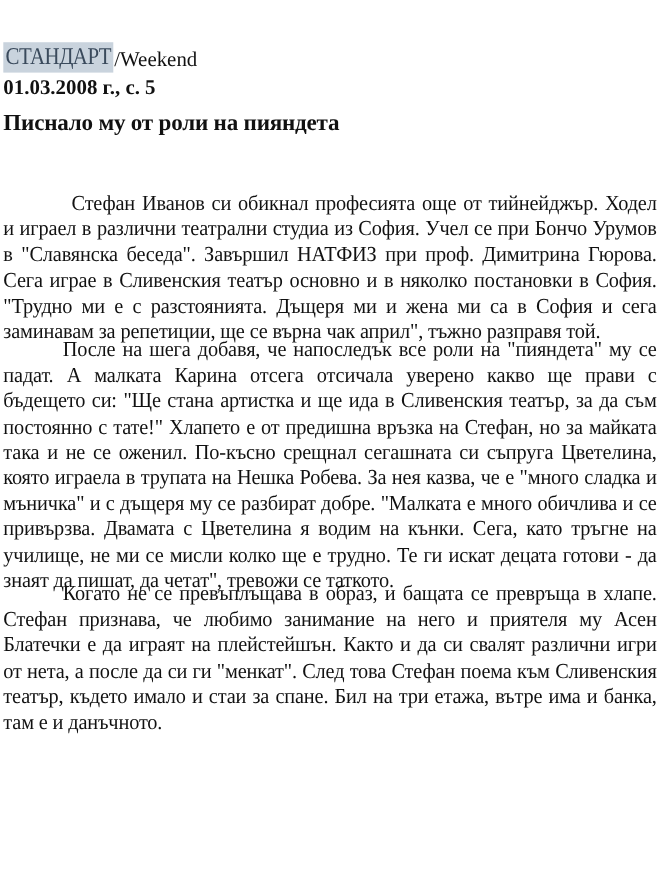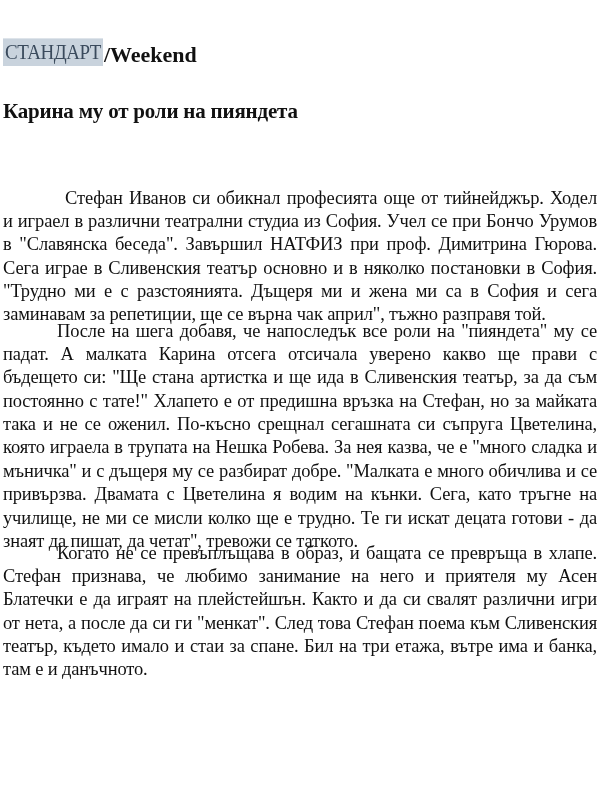--- a/index.html
+++ b/index.html
@@ -33,22 +33,22 @@
       font-family: "Liberation Serif", serif;
       font-size: 19px;
       letter-spacing: -0.5px;
       padding: 0 2px;
       line-height: 24px;
       height: 24px;
       transform: scaleY(1.15);
       transform-origin: bottom left;
     }
     .section {
-      font-weight: bold;
-      font-size: 22px;
+      font-weight: normal;
+      font-size: 19px;
       line-height: 22px;
       margin-left: 1px;
     }
     .dateline {
       font-weight: bold;
       font-size: 19px;
       line-height: 24px;
       margin-top: 2px;
     }
     .title {
@@ -57,21 +57,21 @@
       top: 97px;
       font-weight: bold;
       font-size: 21px;
       line-height: 28px;
       margin: 0;
       letter-spacing: -0.2px;
     }
     .article {
       position: absolute;
       left: 3px;
-      top: 186px;
+      top: 174px;
       width: 594px;
       font-family: Liberation Serif, serif;
     }
     .article p {
       margin: 0;
       font-size: 18.5px;
       line-height: 22.2px;
       text-align: justify;
       text-indent: 62px;
       letter-spacing: -0.15px;
@@ -83,21 +83,22 @@
     }
   </style>
 </head>
 <body>
 
 <div class="header">
   <div class="masthead-line">
     <span class="logo">СТАНДАРТ</span>
     <span class="section">/Weekend</span>
   </div>
+  <div class="dateline">01.03.2008 г., с. 5</div>
 </div>
 
-<h1 class="title">Карина му от роли на пияндета</h1>
+<h1 class="title">Писнало му от роли на пияндета</h1>
 
 <div class="article">
   <p>Стефан Иванов си обикнал професията още от тийнейджър. Ходел и играел в различни театрални студиа из София. Учел се при Бончо Урумов в "Славянска беседа". Завършил НАТФИЗ при проф. Димитрина Гюрова. Сега играе в Сливенския театър основно и в няколко постановки в София. "Трудно ми е с разстоянията. Дъщеря ми и жена ми са в София и сега заминавам за репетиции, ще се върна чак април", тъжно разправя той.</p>
   <p class="indent-small">После на шега добавя, че напоследък все роли на "пияндета" му се падат. А малката Карина отсега отсичала уверено какво ще прави с бъдещето си: "Ще стана артистка и ще ида в Сливенския театър, за да съм постоянно с тате!" Хлапето е от предишна връзка на Стефан, но за майката така и не се оженил. По-късно срещнал сегашната си съпруга Цветелина, която играела в трупата на Нешка Робева. За нея казва, че е "много сладка и мъничка" и с дъщеря му се разбират добре. "Малката е много обичлива и се привързва. Двамата с Цветелина я водим на кънки. Сега, като тръгне на училище, не ми се мисли колко ще е трудно. Те ги искат децата готови - да знаят да пишат, да четат", тревожи се таткото.</p>
   <p class="indent-small">Когато не се превъплъщава в образ, и бащата се превръща в хлапе. Стефан признава, че любимо занимание на него и приятеля му Асен Блатечки е да играят на плейстейшън. Както и да си свалят различни игри от нета, а после да си ги "менкат". След това Стефан поема към Сливенския театър, където имало и стаи за спане. Бил на три етажа, вътре има и банка, там е и данъчното.</p>
 </div>
 
 </body></html>

